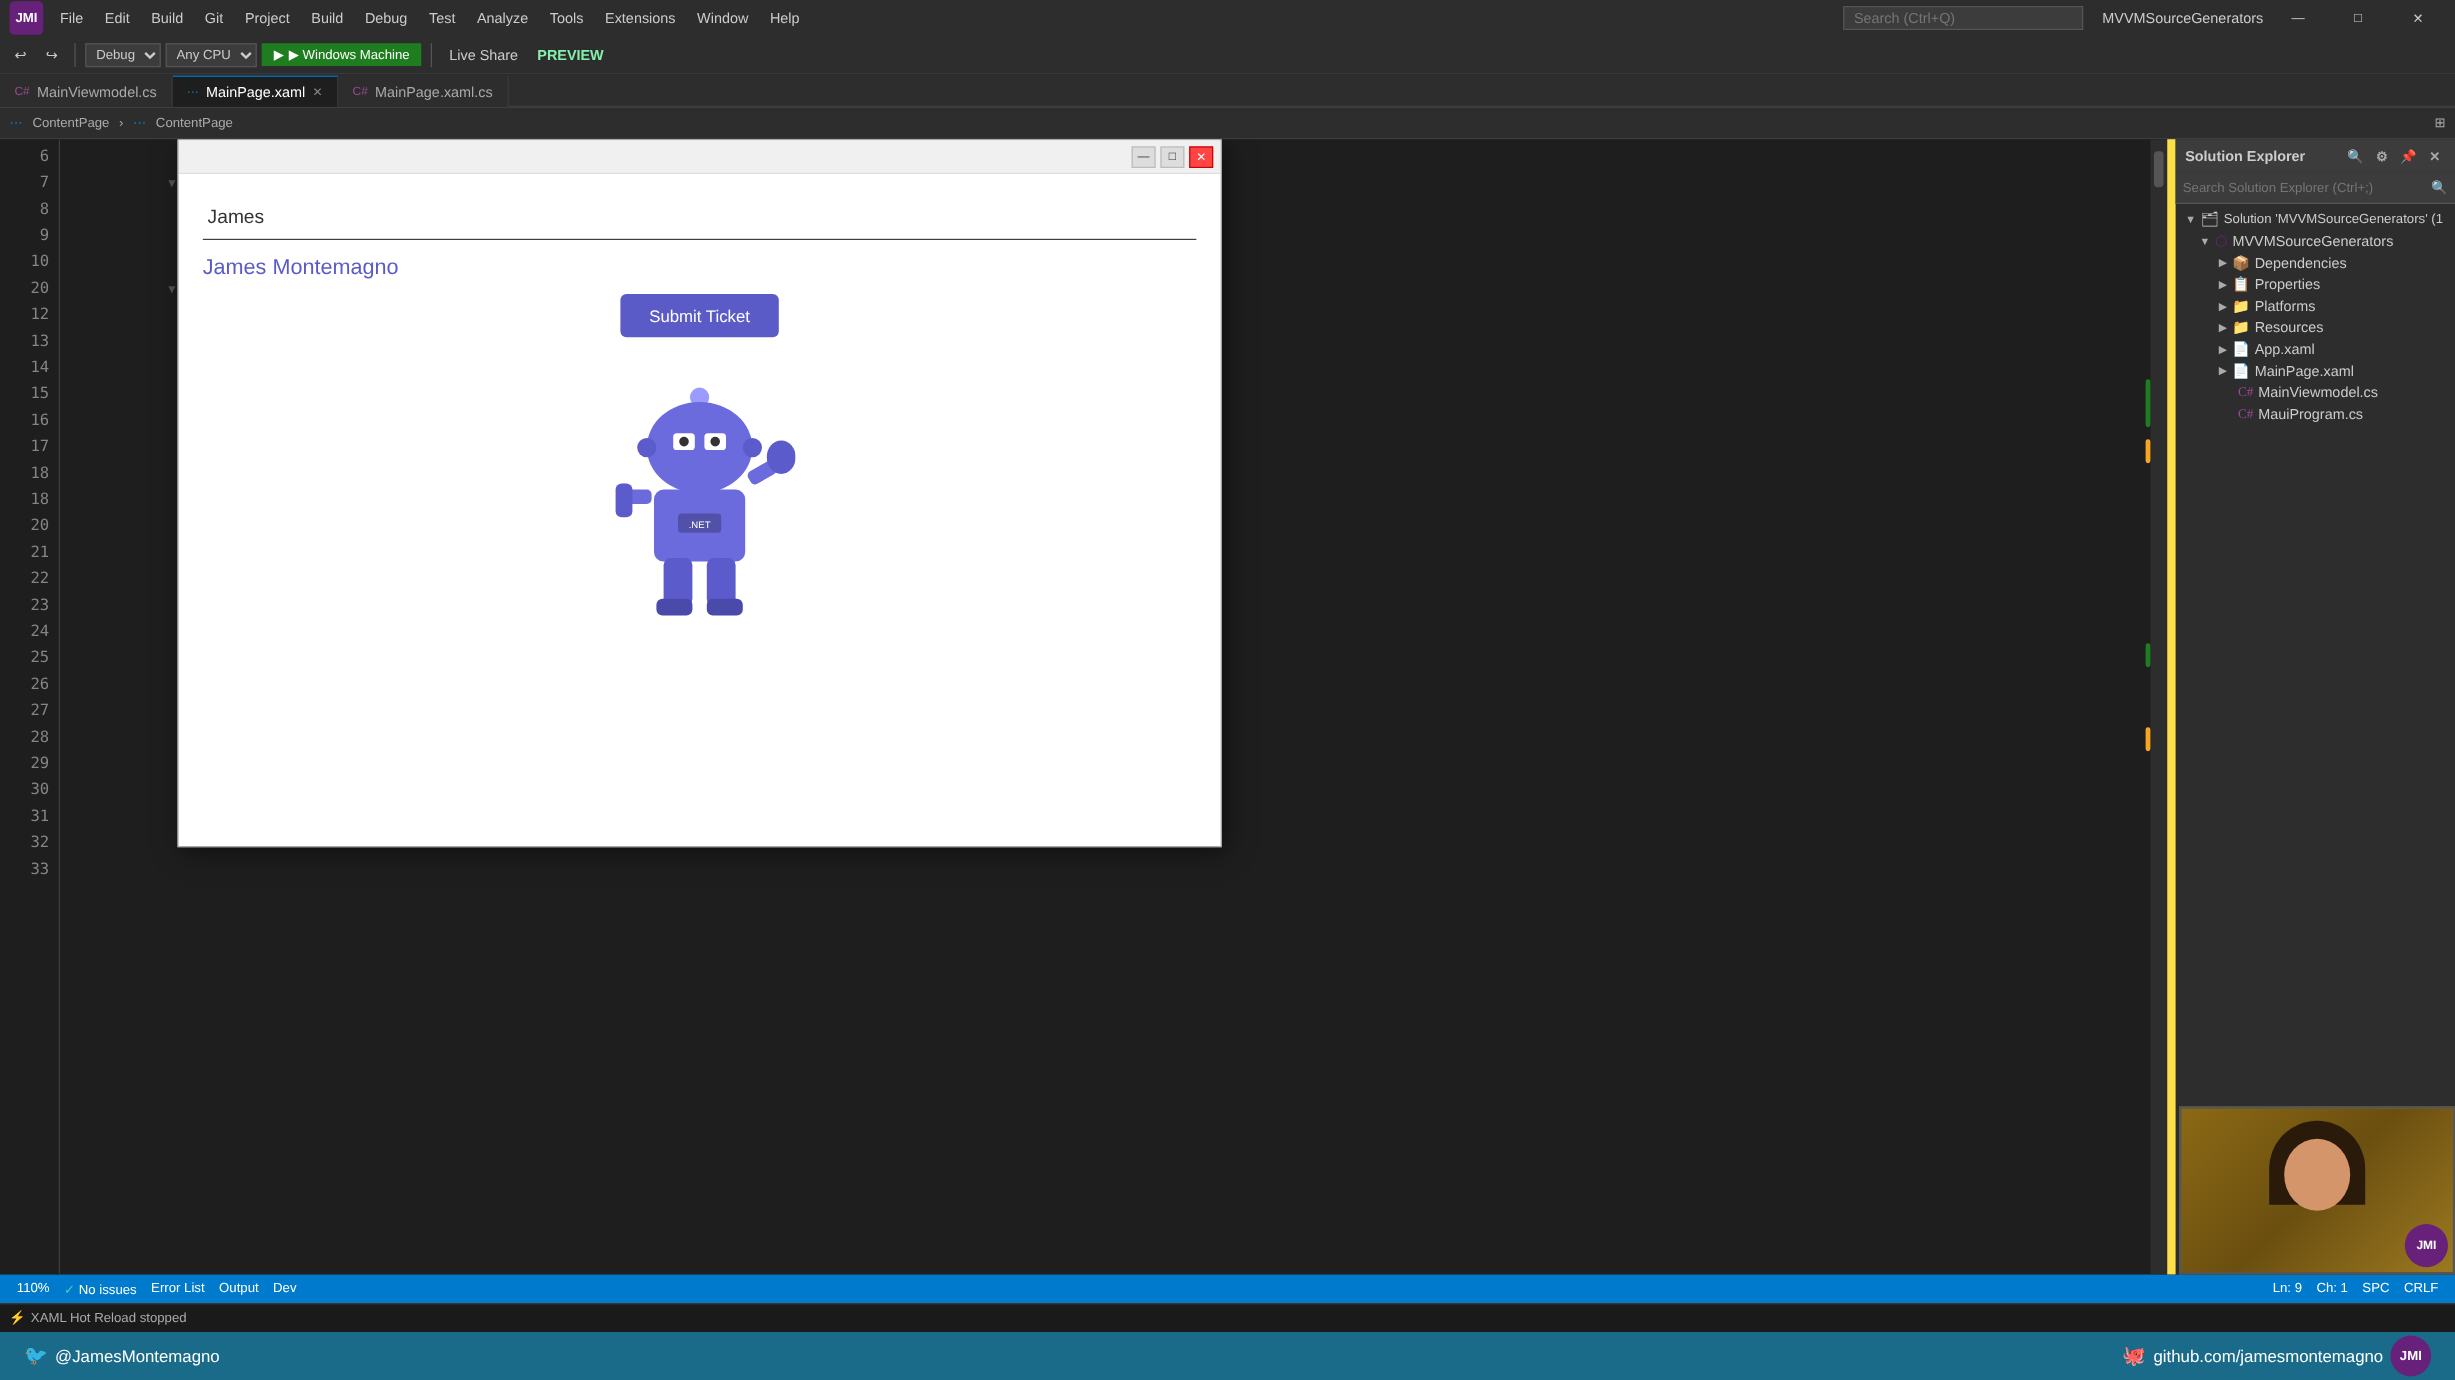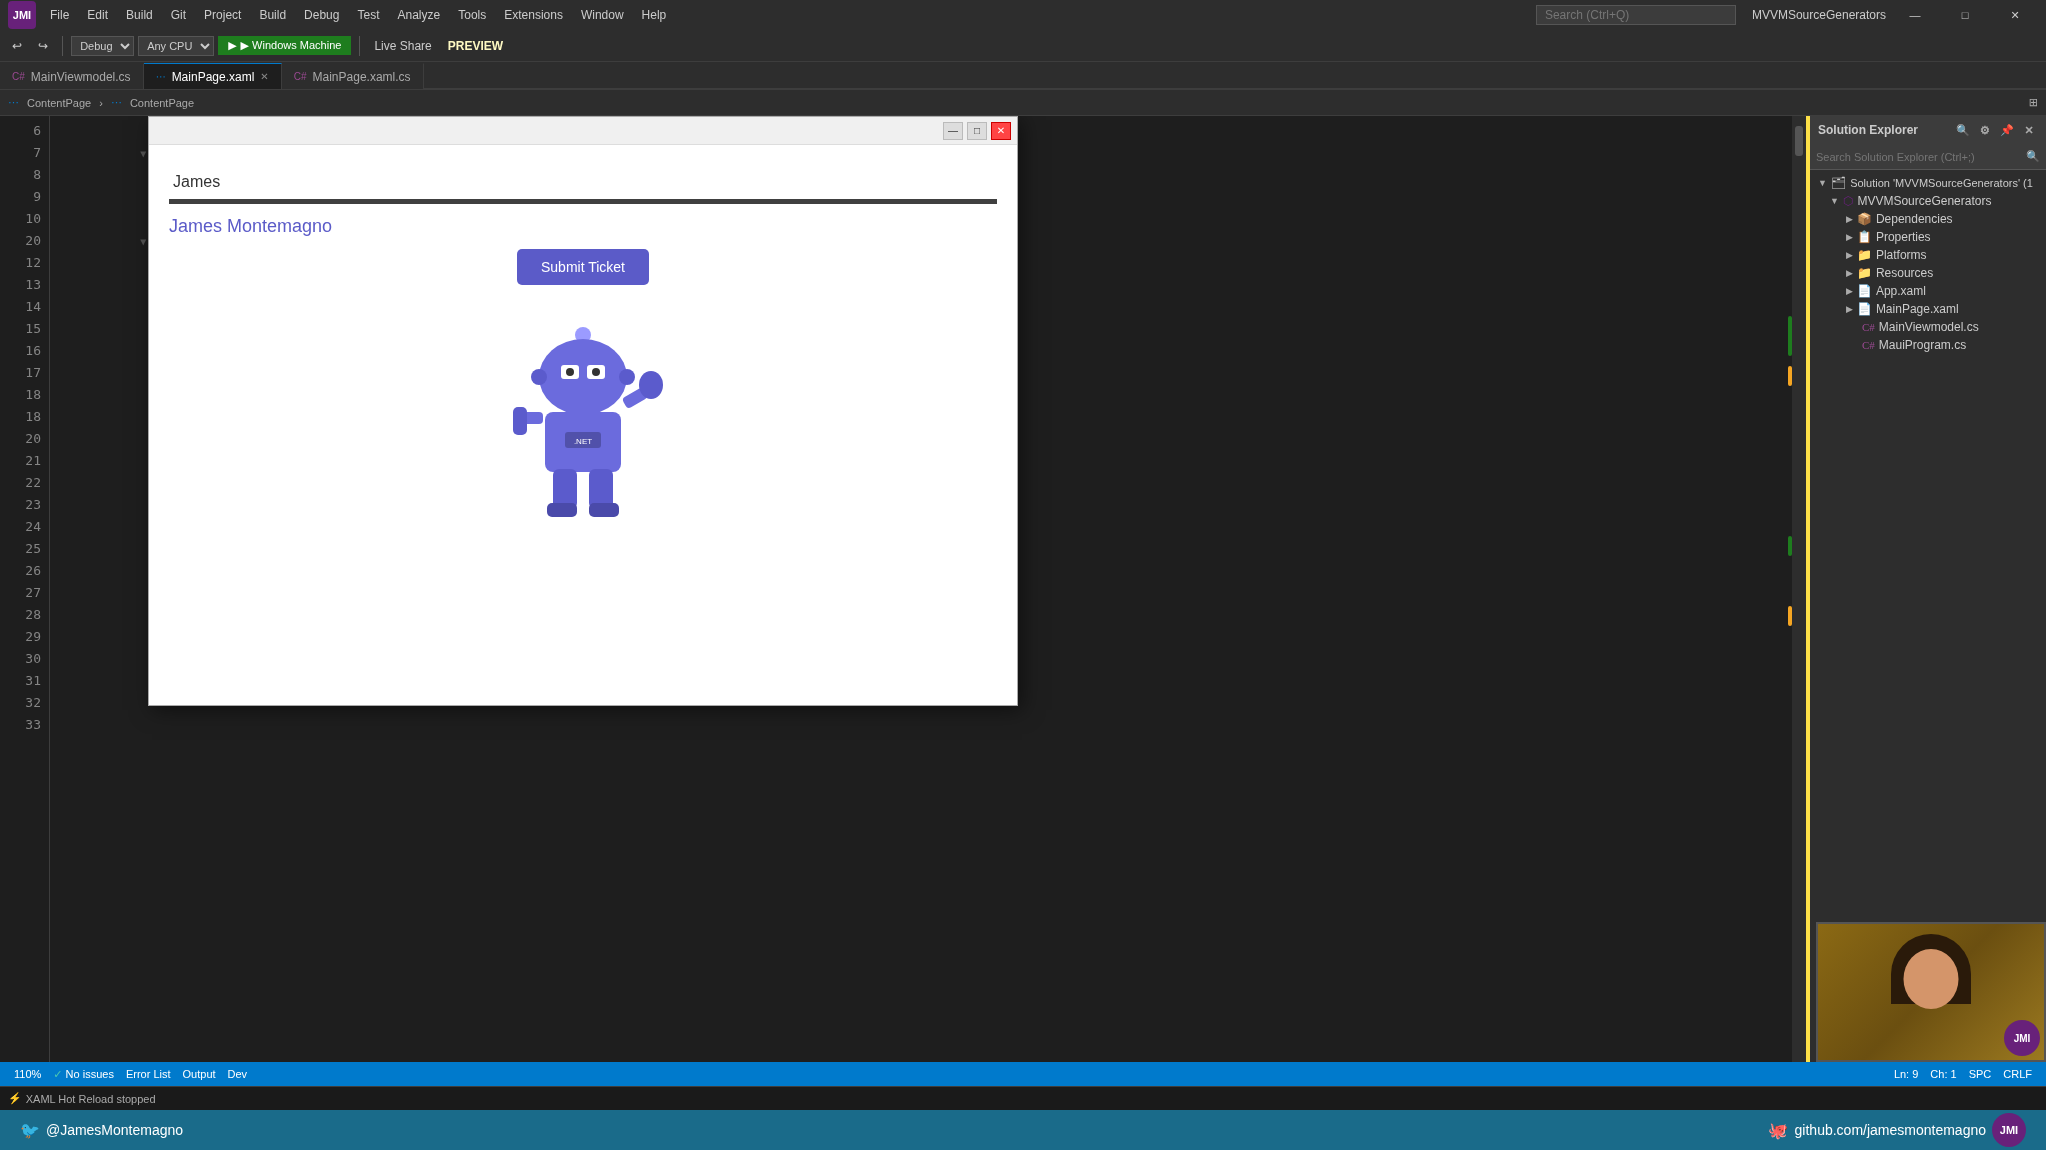--- a/index.html
+++ b/index.html
@@ -235,21 +235,21 @@
       display: flex;
       flex-direction: column;
       padding: 20px;
       gap: 12px;
       overflow: hidden;
       position: relative;
     }
     .preview-input {
       width: 100%;
       border: none;
-      border-bottom: 5px solid #404040;
+      border-bottom: 1px solid #404040;
       padding: 8px 4px;
       font-size: 16px;
       color: #333;
       outline: none;
     }
     .preview-label {
       font-size: 18px;
       color: #5b5bc8;
       font-weight: 500;
     }
@@ -272,21 +272,21 @@
     }
     .robot-svg {
       width: 160px;
       height: 240px;
     }
 
     
     .right-panel {
       width: 240px;
       background: #2d2d2d;
-      border-left: 4px solid #fde047;
+      border-left: 7px solid #fde047;
       display: flex;
       flex-direction: column;
     }
     .panel-header {
       height: 28px;
       background: #3c3c3c;
       display: flex;
       align-items: center;
       padding: 0 8px;
       font-size: 12px;
@@ -494,21 +494,21 @@
     <option>Any CPU</option>
   </select>
   <button class="run-btn">
     <span>▶</span>
     <span>▶ Windows Machine</span>
   </button>
   <div class="toolbar-sep"></div>
   <button class="toolbar-btn">
     <span>Live Share</span>
   </button>
-  <button class="toolbar-btn" style="color:#fef9c3; font-weight:bold;">
+  <button class="toolbar-btn" style="color:#86efac; font-weight:bold;">
     <span>PREVIEW</span>
   </button>
 </div>
 
 <div class="tab-bar">
   <div class="tab">
     <span class="tab-icon" style="color:#9b4993;">C#</span>
     <span>MainViewmodel.cs</span>
   </div>
   <div class="tab active">

